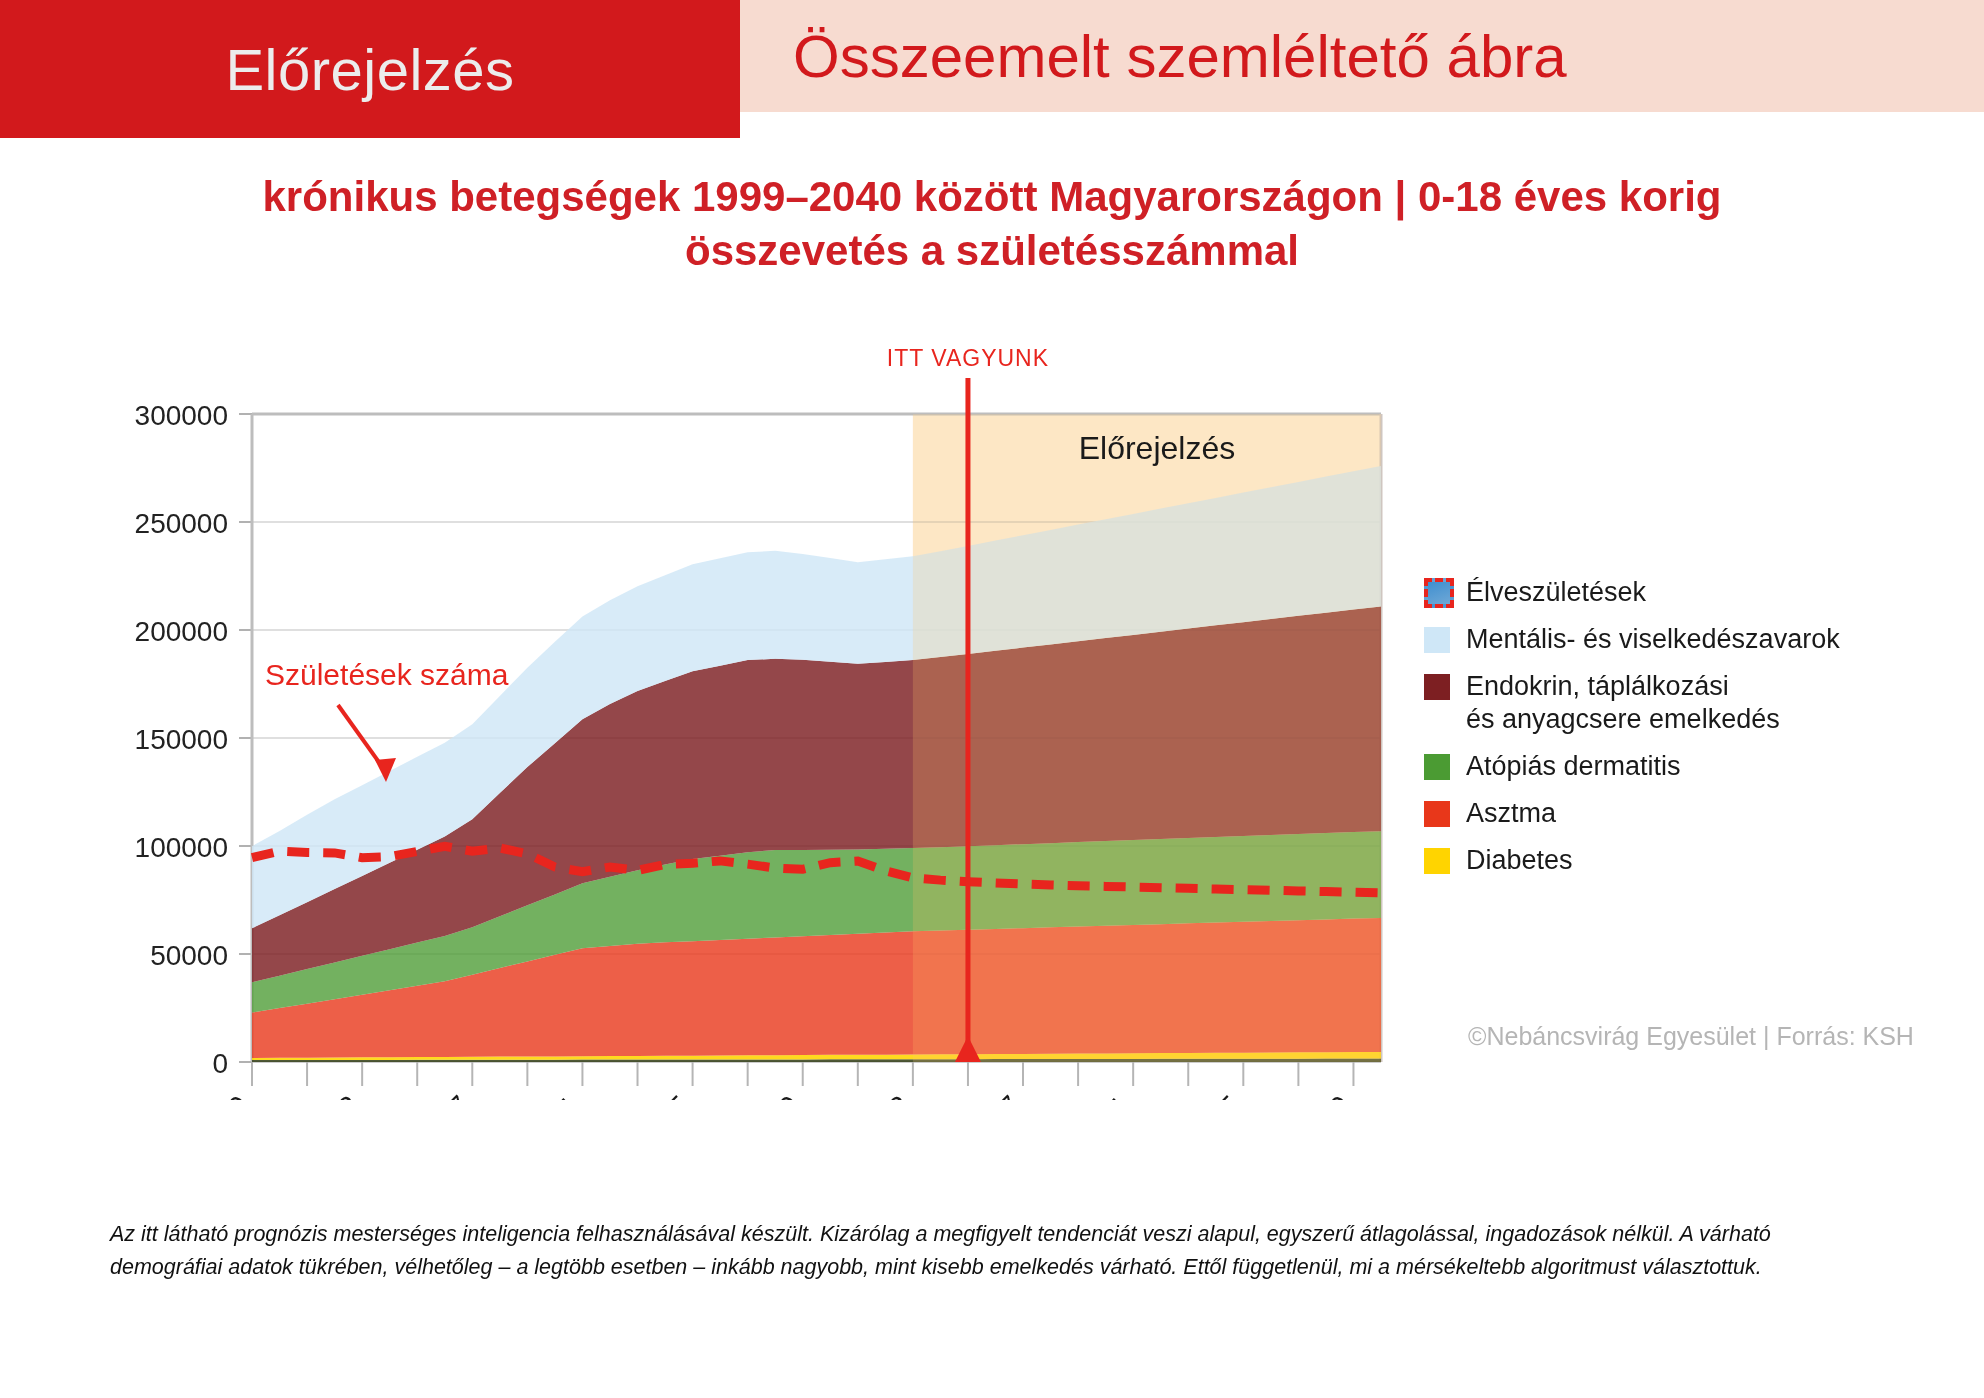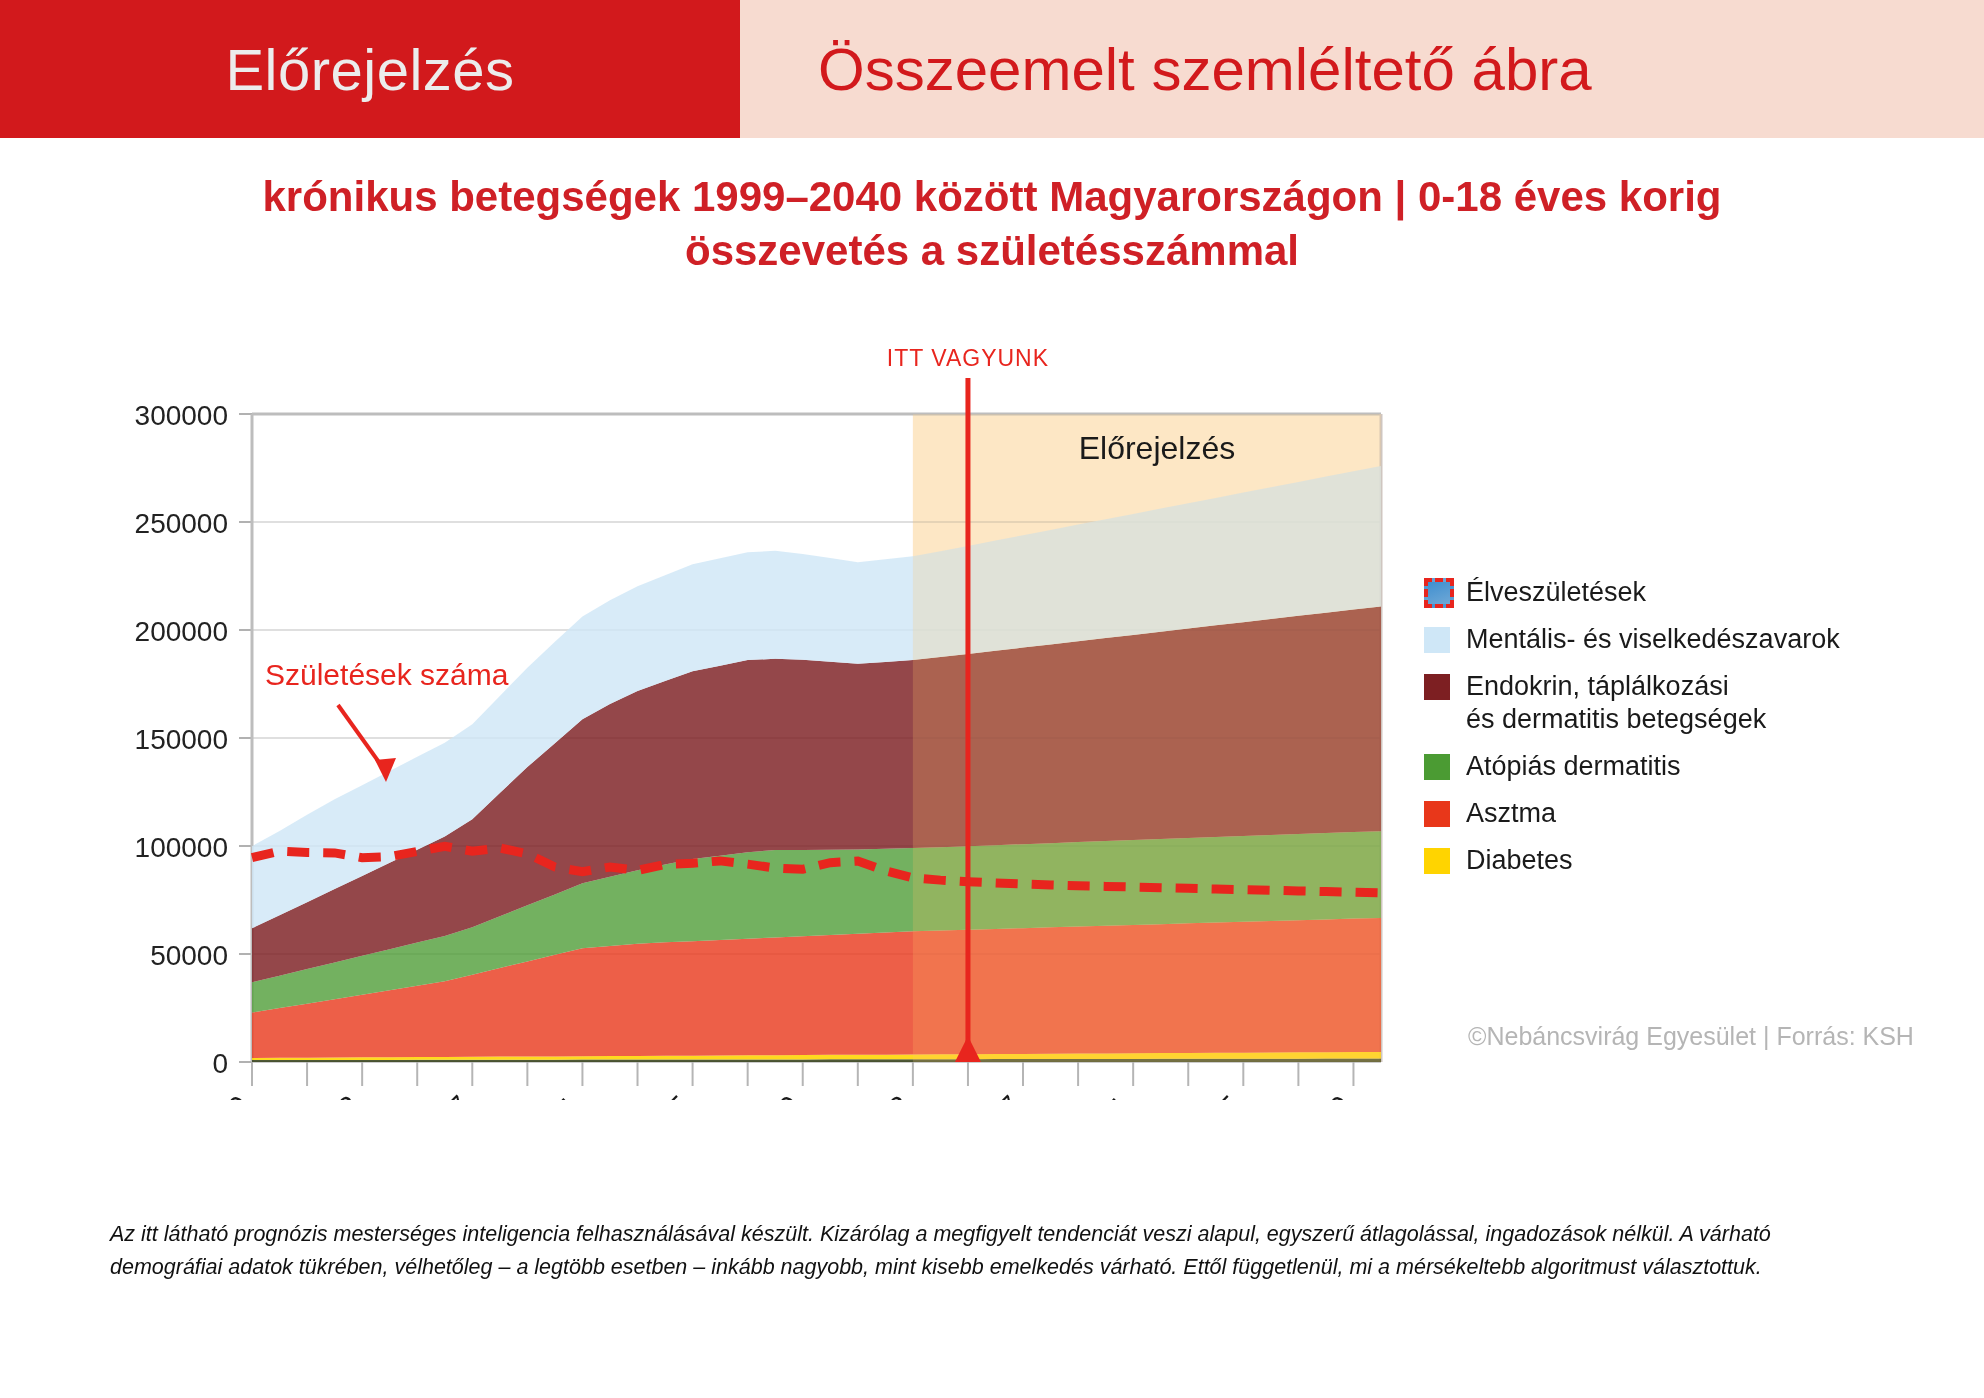--- a/index.html
+++ b/index.html
@@ -5,21 +5,21 @@
   html,body{margin:0;padding:0;}
   body{
     width:1984px;height:1398px;background:#ffffff;
     font-family:"Liberation Sans", sans-serif;
     overflow:hidden;position:relative;
   }
   
   #header{position:absolute;left:0;top:0;width:1984px;height:138px;display:flex;}
   #header-left{width:740px;height:138px;background:#d2191c;display:flex;align-items:center;justify-content:center;}
   #header-left-label{color:#ececec;font-size:58px;letter-spacing:.5px;font-weight:400;}
-  #header-right{flex:1;height:138px;background:#f7dbd0;display:flex;align-items:center;padding-left:78px;}
+  #header-right{flex:1;height:112px;background:#f7dbd0;display:flex;align-items:center;padding-left:53px;}
   #header-right-label{color:#d2191c;font-size:60px;font-weight:400;}
 
   
   #subtitle{position:absolute;left:0;top:170;width:1984px;text-align:center;
             color:#cf2026;font-size:42px;line-height:1.28;}
   #subtitle-line1,#subtitle-line2{display:block;}
 
   
   #figure{position:absolute;left:0;top:340px;width:1984px;height:760px;}
   #chart-svg{position:absolute;left:0;top:0;}
@@ -149,21 +149,21 @@
 
   <div class="legend-row">
     <span class="legend-swatch" style="background:#cfe7f7"></span>
     <span class="legend-label">Mentális- és viselkedészavarok</span>
   </div>
 
   <div class="legend-row">
     <span class="legend-swatch" style="background:#7d1f22"></span>
     <span class="legend-label">
       <span>Endokrin, táplálkozási</span>
-      <span class="l2">és dermatitis betegségek</span>
+      <span class="l2">és anyagcsere emelkedés</span>
     </span>
   </div>
 
   <div class="legend-row">
     <span class="legend-swatch" style="background:#4b9b33"></span>
     <span class="legend-label">Atópiás dermatitis</span>
   </div>
 
   <div class="legend-row">
     <span class="legend-swatch" style="background:#e8371a"></span>

